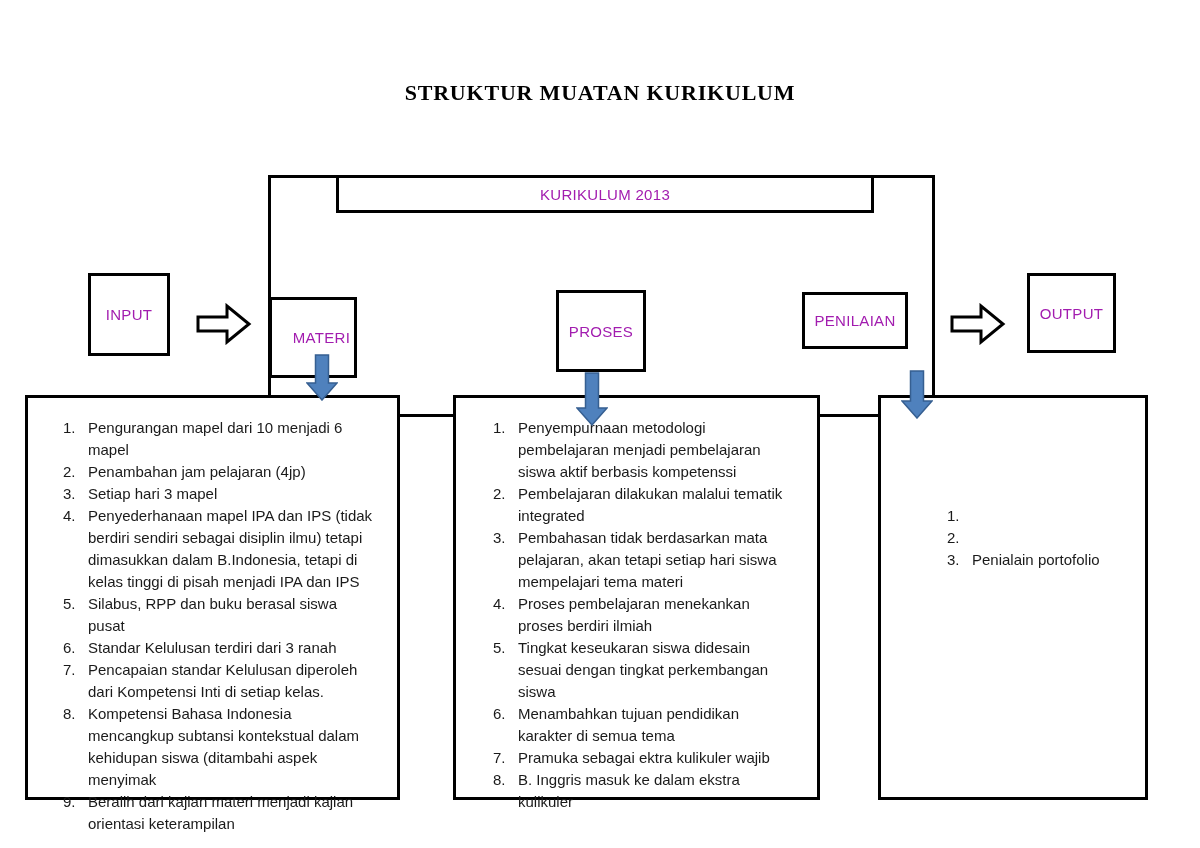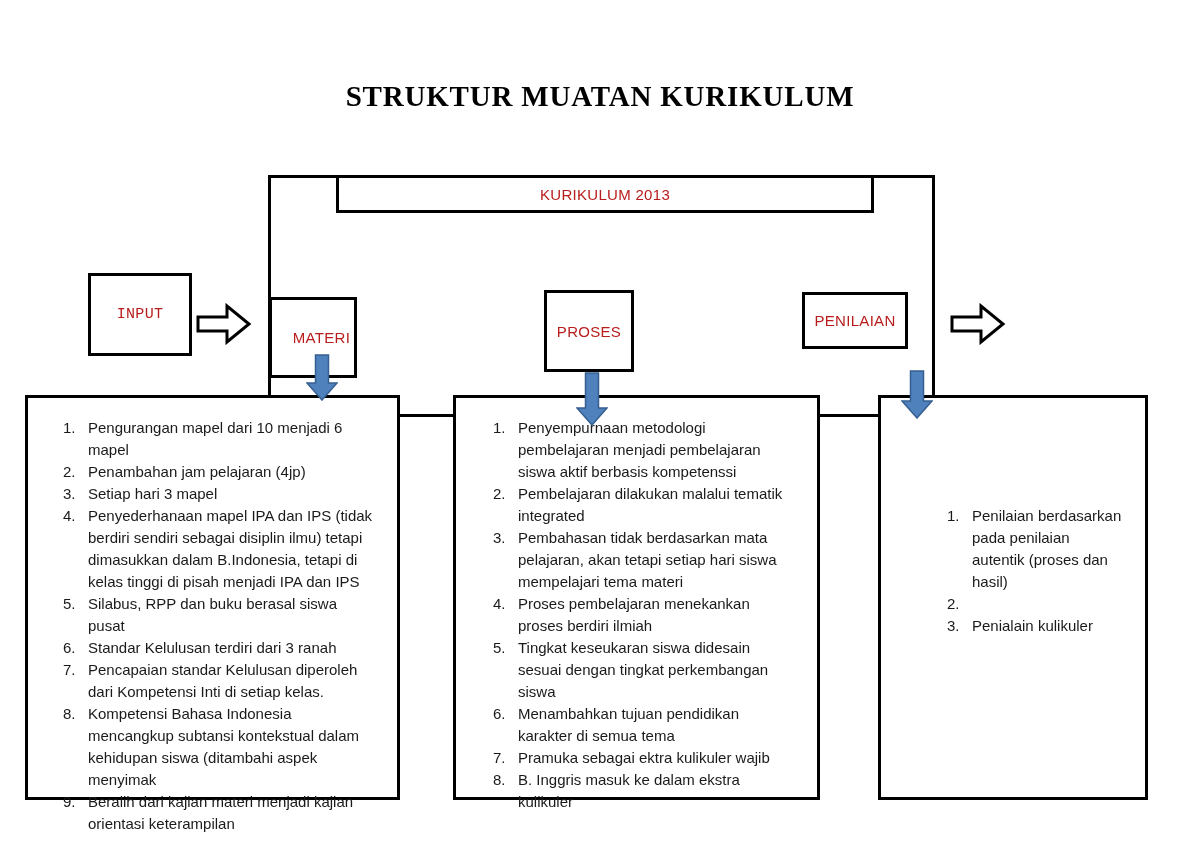--- a/index.html
+++ b/index.html
@@ -9,39 +9,39 @@
     background:#ffffff;
     font-family:"Liberation Sans", sans-serif;
     color:#1a1a1a;
     overflow:hidden;
   }
   .title{
     position:absolute;left:0;top:80px;width:1200px;
     text-align:center;
     font-family:"Liberation Serif", serif;
     font-weight:bold;
-    font-size:29px;
+    font-size:22px;
     letter-spacing:0.8px;
     color:#000;
   }
   
   .big-rect{
     position:absolute;left:268px;top:175px;width:667px;height:221px;
     border-left:3px solid #000;border-top:3px solid #000;border-right:3px solid #000;
     box-sizing:border-box;
   }
   .box{
     position:absolute;background:#fff;border:3px solid #000;box-sizing:border-box;
     display:flex;align-items:center;justify-content:center;
-    font-size:15px;letter-spacing:0.3px;color:#b91c1c;z-index:2;
+    font-size:15px;letter-spacing:0.3px;color:#a21caf;z-index:2;
   }
   .kurikulum{left:336px;top:175px;width:538px;height:38px;}
-  .input-box{left:88px;top:273px;width:104px;height:83px;font-family:Liberation Mono, monospace;}
+  .input-box{left:88px;top:273px;width:82px;height:83px;}
   .materi-box{left:269px;top:297px;width:88px;height:81px;padding-left:17px;}
-  .proses-box{left:544px;top:290px;width:90px;height:82px;}
+  .proses-box{left:556px;top:290px;width:90px;height:82px;}
   .penilaian-box{left:802px;top:292px;width:106px;height:57px;}
   .output-box{left:1027px;top:273px;width:89px;height:80px;}
   .rarrow{position:absolute;z-index:3;}
   .input-arrow{left:196px;top:303px;}
   .output-arrow{left:950px;top:303px;}
   .down-arrow{position:absolute;z-index:5;}
   .materi-arrow{left:306px;top:354px;}
   .proses-arrow{left:576px;top:372px;}
   .penilaian-arrow{left:901px;top:370px;}
   .list-box{
@@ -87,20 +87,23 @@
   </div>
 
   <div class="box penilaian-box">
     <span>PENILAIAN</span>
   </div>
 
   <svg class="rarrow output-arrow" width="56" height="42" viewBox="0 0 56 42">
     <polygon points="2,14 31,14 31,3 53,21 31,39 31,28 2,28" fill="#ffffff" stroke="#000000" stroke-width="3" stroke-linejoin="miter"></polygon>
   </svg>
 
+  <div class="box output-box">
+    <span>OUTPUT</span>
+  </div>
 
   <svg class="down-arrow materi-arrow" width="32" height="47" viewBox="0 0 32 47">
     <polygon points="9.5,1 22.5,1 22.5,29 31,29 16,46 1,29 9.5,29" fill="#4f81bd" stroke="#365f91" stroke-width="1.5" stroke-linejoin="miter"></polygon>
   </svg>
 
   <svg class="down-arrow proses-arrow" width="32" height="54" viewBox="0 0 32 54">
     <polygon points="9.5,1 22.5,1 22.5,36 31,36 16,53 1,36 9.5,36" fill="#4f81bd" stroke="#365f91" stroke-width="1.5" stroke-linejoin="miter"></polygon>
   </svg>
 
   <svg class="down-arrow penilaian-arrow" width="32" height="49" viewBox="0 0 32 49">
@@ -198,26 +201,25 @@
       <div class="item">
         <span class="num">8.</span>
         <span class="txt">B. Inggris masuk ke dalam ekstra kulikuler</span>
       </div>
     </div>
 
   <div class="list-box list-right">
 
       <div class="item">
         <span class="num">1.</span>
-        <span class="txt">Penilaian berdasarkan pada penilaian autentik (proses dan hasil)</span>
       </div>
 
       <div class="item">
         <span class="num">2.</span>
       </div>
 
       <div class="item">
         <span class="num">3.</span>
-        <span class="txt">Penialain kulikuler</span>
+        <span class="txt">Penialain portofolio</span>
       </div>
     </div>
 
 </div>
 
 </body></html>

